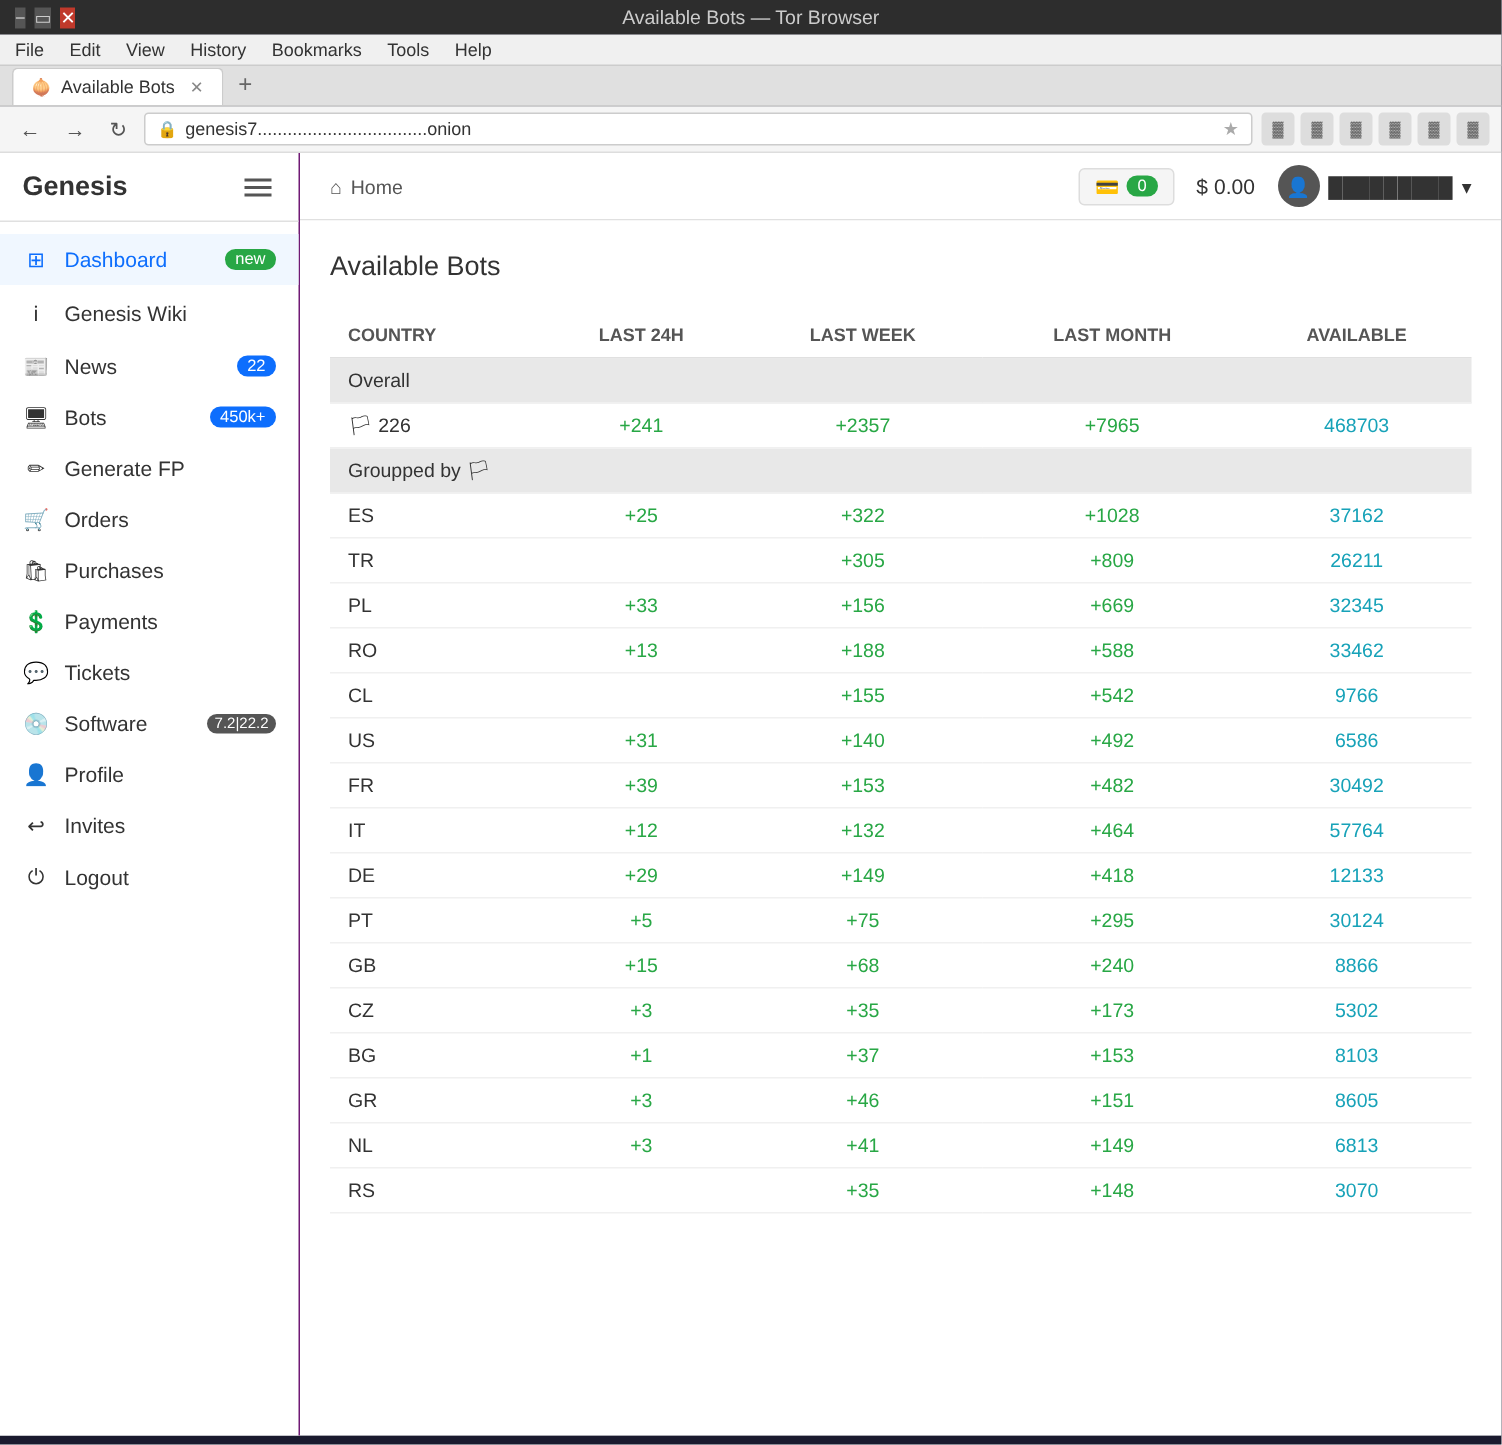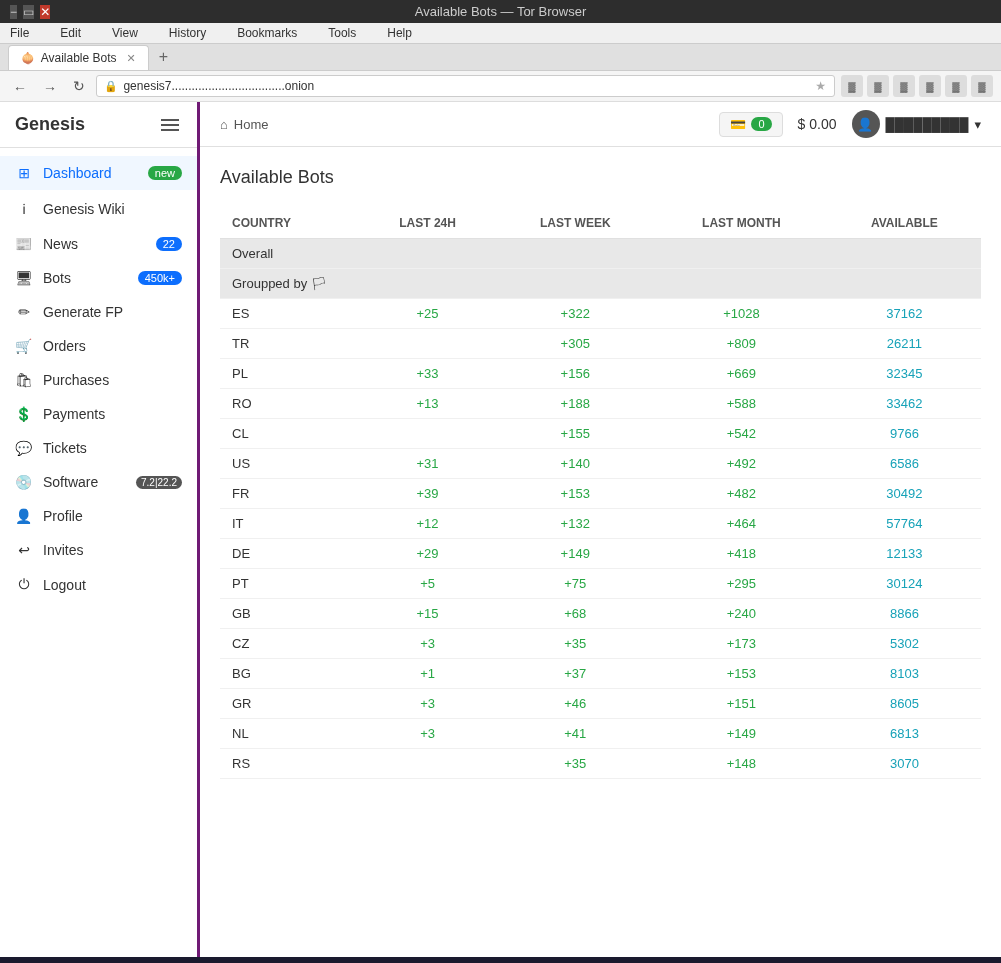--- a/index.html
+++ b/index.html
@@ -18,21 +18,21 @@
       padding: 4px 10px;
     }
     .browser-titlebar .title { flex: 1; text-align: center; font-size: 13px; color: #ccc; }
     .btn-minimize { background: #555; color: #ccc; }
     .btn-maximize { background: #555; color: #ccc; }
     .btn-close { background: #c0392b; color: white; }
 
     .browser-menubar {
       background: #f0f0f0;
       display: flex;
-      gap: 31px;
+      gap: 17px;
       padding: 3px 10px;
       font-size: 12px;
       border-bottom: 1px solid #ccc;
     }
     .browser-menubar span { cursor: pointer; color: #333; }
 
     .browser-toolbar {
       background: #f5f5f5;
       display: flex;
       align-items: center;
@@ -94,21 +94,21 @@
     .app-container {
       display: flex;
       height: calc(963px - 108px);
       background: #fff;
     }
 
     
     .sidebar {
       width: 200px;
       background: #fff;
-      border-right: 3px solid #701a75;
+      border-right: 1px solid #701a75;
       display: flex;
       flex-direction: column;
     }
     .sidebar-header {
       display: flex;
       align-items: center;
       justify-content: space-between;
       padding: 12px 15px;
       border-bottom: 1px solid #e0e0e0;
     }
@@ -442,20 +442,32 @@
             <th>LAST WEEK</th>
             <th>LAST MONTH</th>
             <th>AVAILABLE</th>
           </tr>
         </thead>
         <tbody>
 
           <tr class="section-row">
             <td colspan="5">Overall</td>
           </tr>
+          <tr class="overall-row">
+            <td class="country-cell">
+              <span>🏳</span>
+              <span>226</span>
+            </td>
+            <td class="center plus-green">+241</td>
+            <td class="center plus-green">+2357</td>
+            <td class="center plus-green">+7965</td>
+            <td class="center">
+              <a class="link-cyan">468703</a>
+            </td>
+          </tr>
 
           <tr class="section-row">
             <td colspan="5">Groupped by 🏳</td>
           </tr>
 
         <tr>
               <td class="country-cell">ES</td>
               <td class="center plus-green">+25</td>
               <td class="center plus-green">+322</td>
               <td class="center plus-green">+1028</td>

